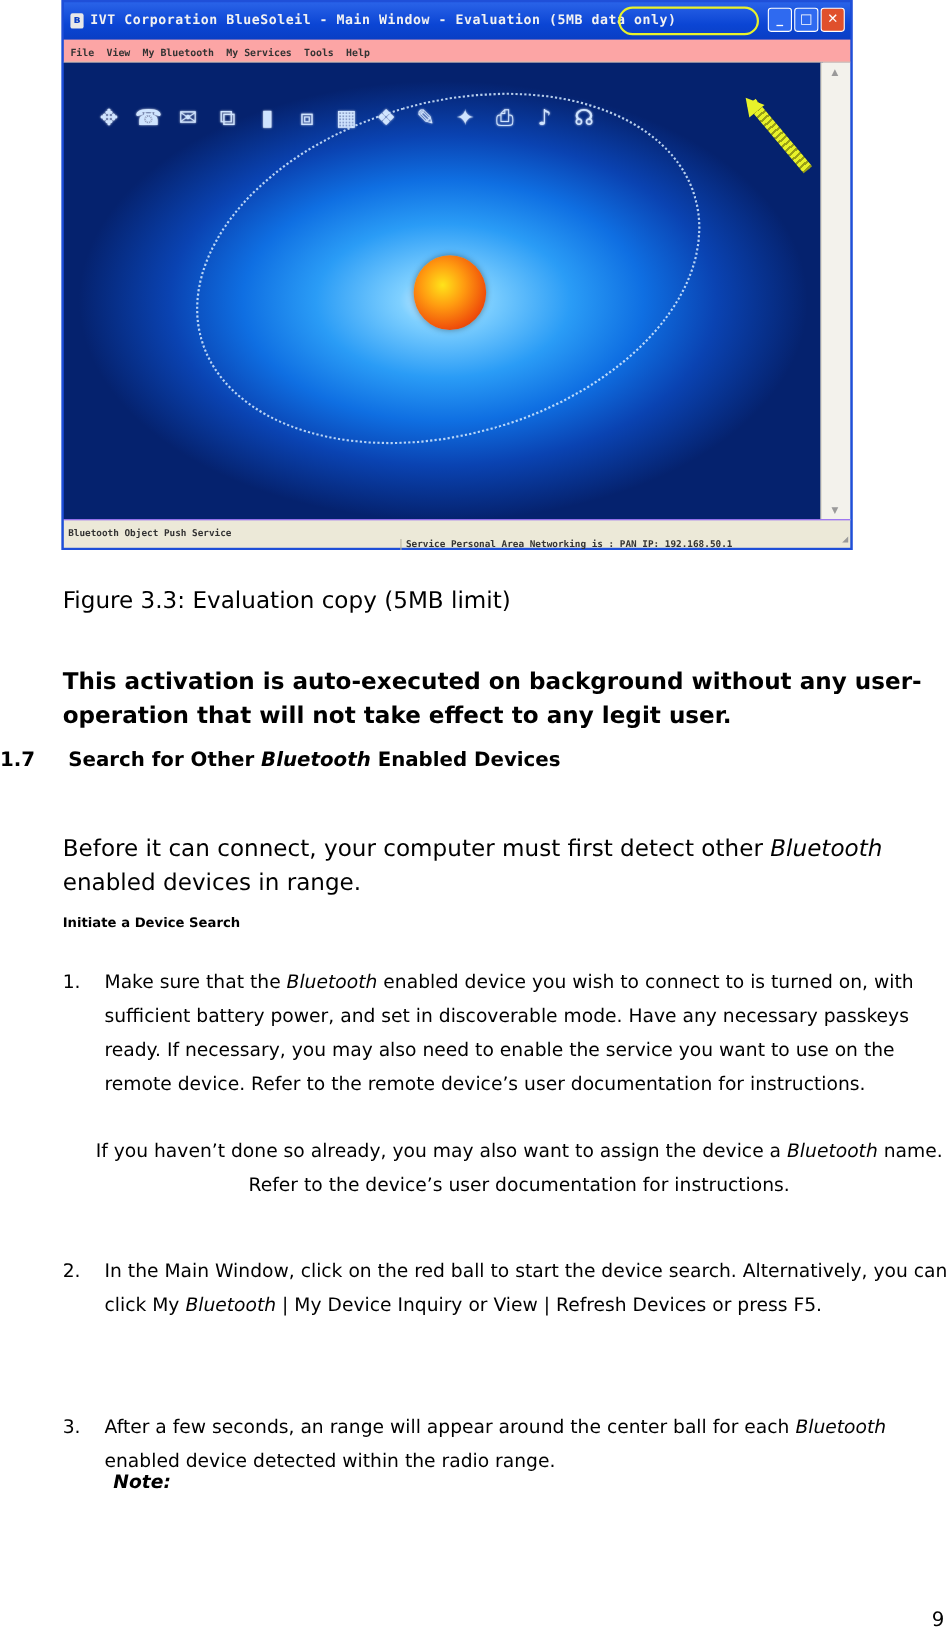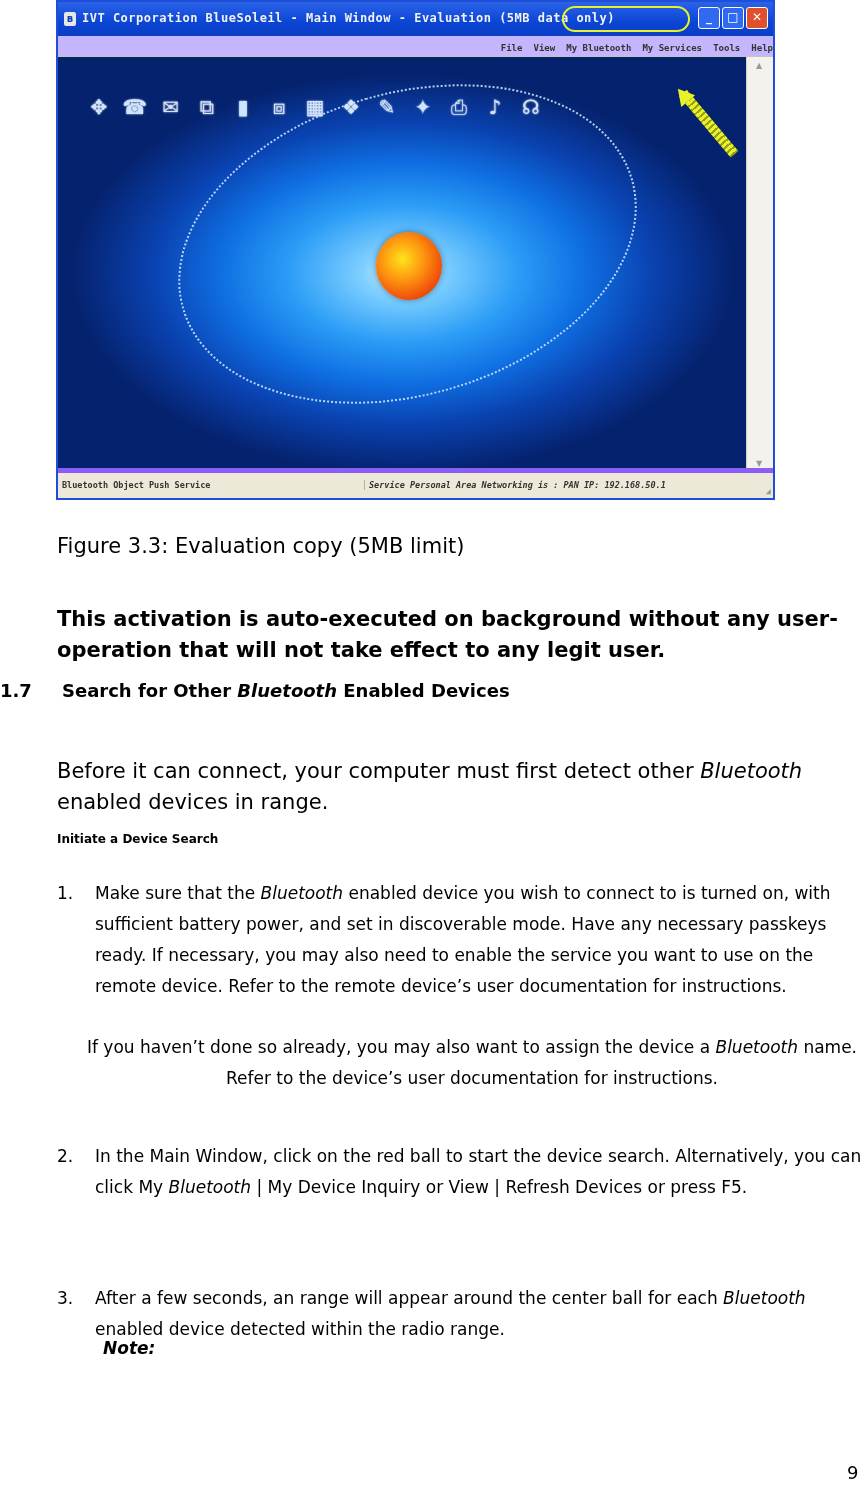--- a/index.html
+++ b/index.html
@@ -18,22 +18,22 @@
                 font-size:12px; font-weight:bold; color:#f2f2f2; white-space:nowrap; letter-spacing:0.5px; }
   .title-highlight { position:absolute; left:504px; top:4px; width:128px; height:26px;
                      border:2.5px solid #e8f22a; border-radius:13px; box-sizing:border-box; }
   .winbtn { position:absolute; top:5px; width:22px; height:22px; border:1px solid #fff;
             border-radius:3px; box-sizing:border-box; color:#fff; font-size:12px;
             font-weight:bold; text-align:center; line-height:19px; }
   .winbtn.min { left:640px; background:#2f6af0; }
   .winbtn.max { left:664px; background:#2f6af0; }
   .winbtn.close { left:688px; background:#e0502c; }
 
-  .menubar { position:absolute; left:0; top:34px; right:0; height:20px; background:#c4b5fd;
-             border-bottom:1px solid #c9c5b4;text-align:right; }
+  .menubar { position:absolute; left:0; top:34px; right:0; height:20px; background:#fca5a5;
+             border-bottom:1px solid #c9c5b4; }
   .menu-item { display:inline-block; font-family:"DejaVu Sans Mono", monospace;
                font-size:9px; font-weight:bold; color:#333; margin-left:6px; line-height:20px; }
 
   .canvas { position:absolute; left:0; top:55px; width:690px; height:416px; overflow:hidden;
             background:radial-gradient(ellipse 48% 48% at 50% 52%, #e8f6ff 0%, #7fd0ff 12%, #2a9cf6 35%, #0f6fe2 55%, #0a43b2 75%, #05226e 100%); }
   .scrollbar { position:absolute; right:0; top:55px; width:26px; height:416px; background:#f3f2ec;
                border-left:1px solid #d6d3c4; }
   .scroll-arrow { position:absolute; left:6px; width:12px; height:10px; color:#9a9a9a;
                   font-size:8px; text-align:center; line-height:10px; }
 
@@ -48,25 +48,25 @@
           box-shadow:0 0 6px rgba(0,0,0,0.4); cursor:pointer; }
 
   .arrow { position:absolute; left:620px; top:36px; width:10px; height:80px; transform:rotate(-40deg);
            transform-origin:top center;
            background:repeating-linear-gradient(#e8f22a 0 3px, #9aa016 3px 5px); }
   .arrow-head { position:absolute; left:616px; top:30px; width:0; height:0;
                 border-left:9px solid transparent; border-right:9px solid transparent;
                 border-bottom:16px solid #e8f22a; transform:rotate(-40deg); }
 
   .statusbar { position:absolute; left:0; bottom:0; right:0; height:25px; background:#ece9d8;
-               border-top:5px solid #8b5cf6; font-family:"DejaVu Sans Mono", monospace;
+               border-top:1px solid #8b5cf6; font-family:"DejaVu Sans Mono", monospace;
                font-size:8.5px; font-weight:bold; color:#333; }
   .status-left { position:absolute; left:4px; top:7px; width:290px; white-space:nowrap; }
-  .status-right { position:absolute; left:306px; top:7px; white-space:nowrap;
-                  border-left:1px solid #b6b2a0; padding-left:4px;font-style:italic; }
+  .status-right { position:absolute; left:306px; top:17px; white-space:nowrap;
+                  border-left:1px solid #b6b2a0; padding-left:4px; }
   .grip { position:absolute; right:2px; bottom:2px; color:#9a9a9a; font-size:9px; }
 
   
   .para { position:absolute; left:57px; font-size:21px; line-height:31px; }
   .caption { top:531px; }
   .p1 { top:604px; width:800px;font-weight:bold; }
   .h1 { position:absolute; left:0; top:680px; font-size:18px; font-weight:bold; white-space:nowrap; }
   .h1 .num { display:inline-block; width:62px; }
   .p2 { top:756px; width:800px; }
   .h2 { position:absolute; left:57px; top:832px; font-size:12px; font-weight:bold; }

